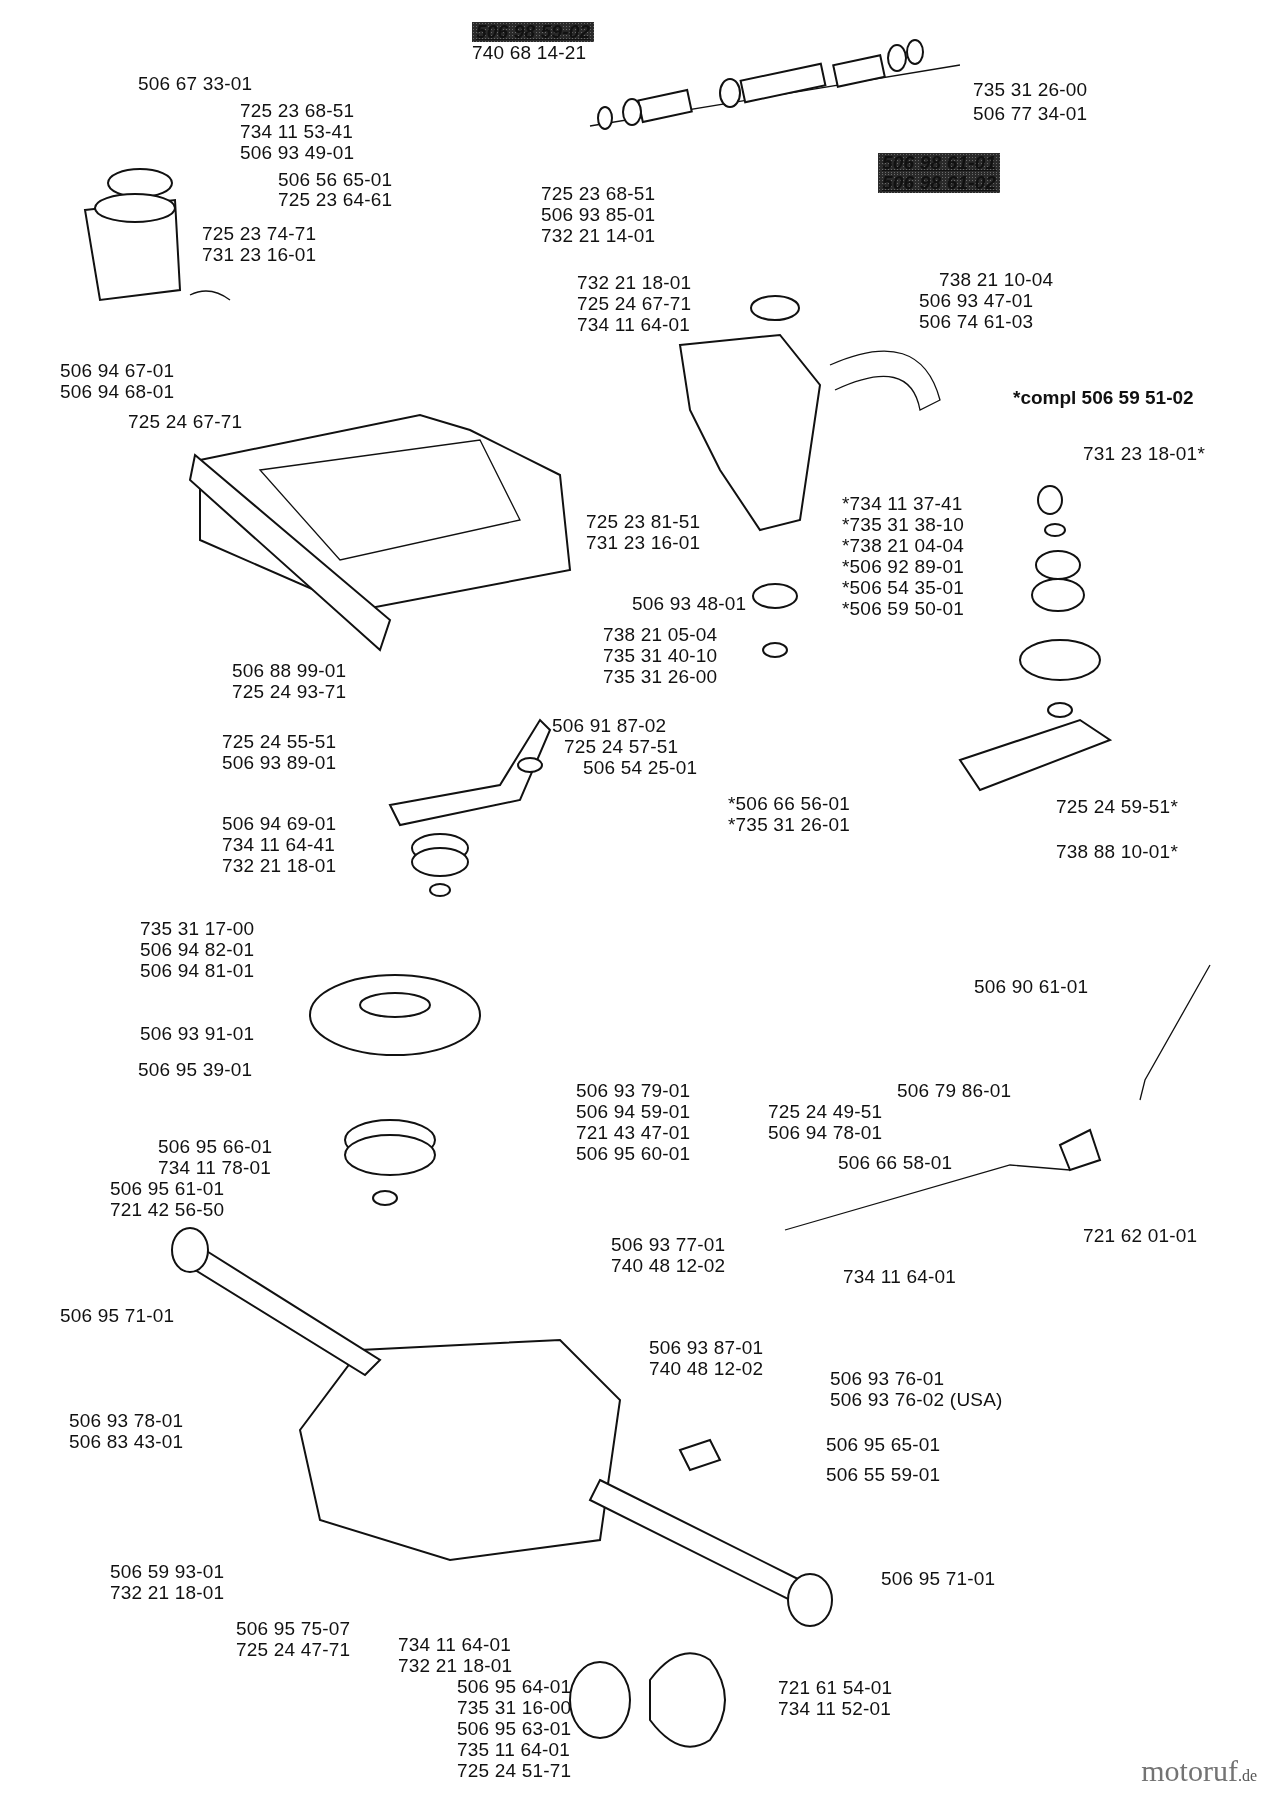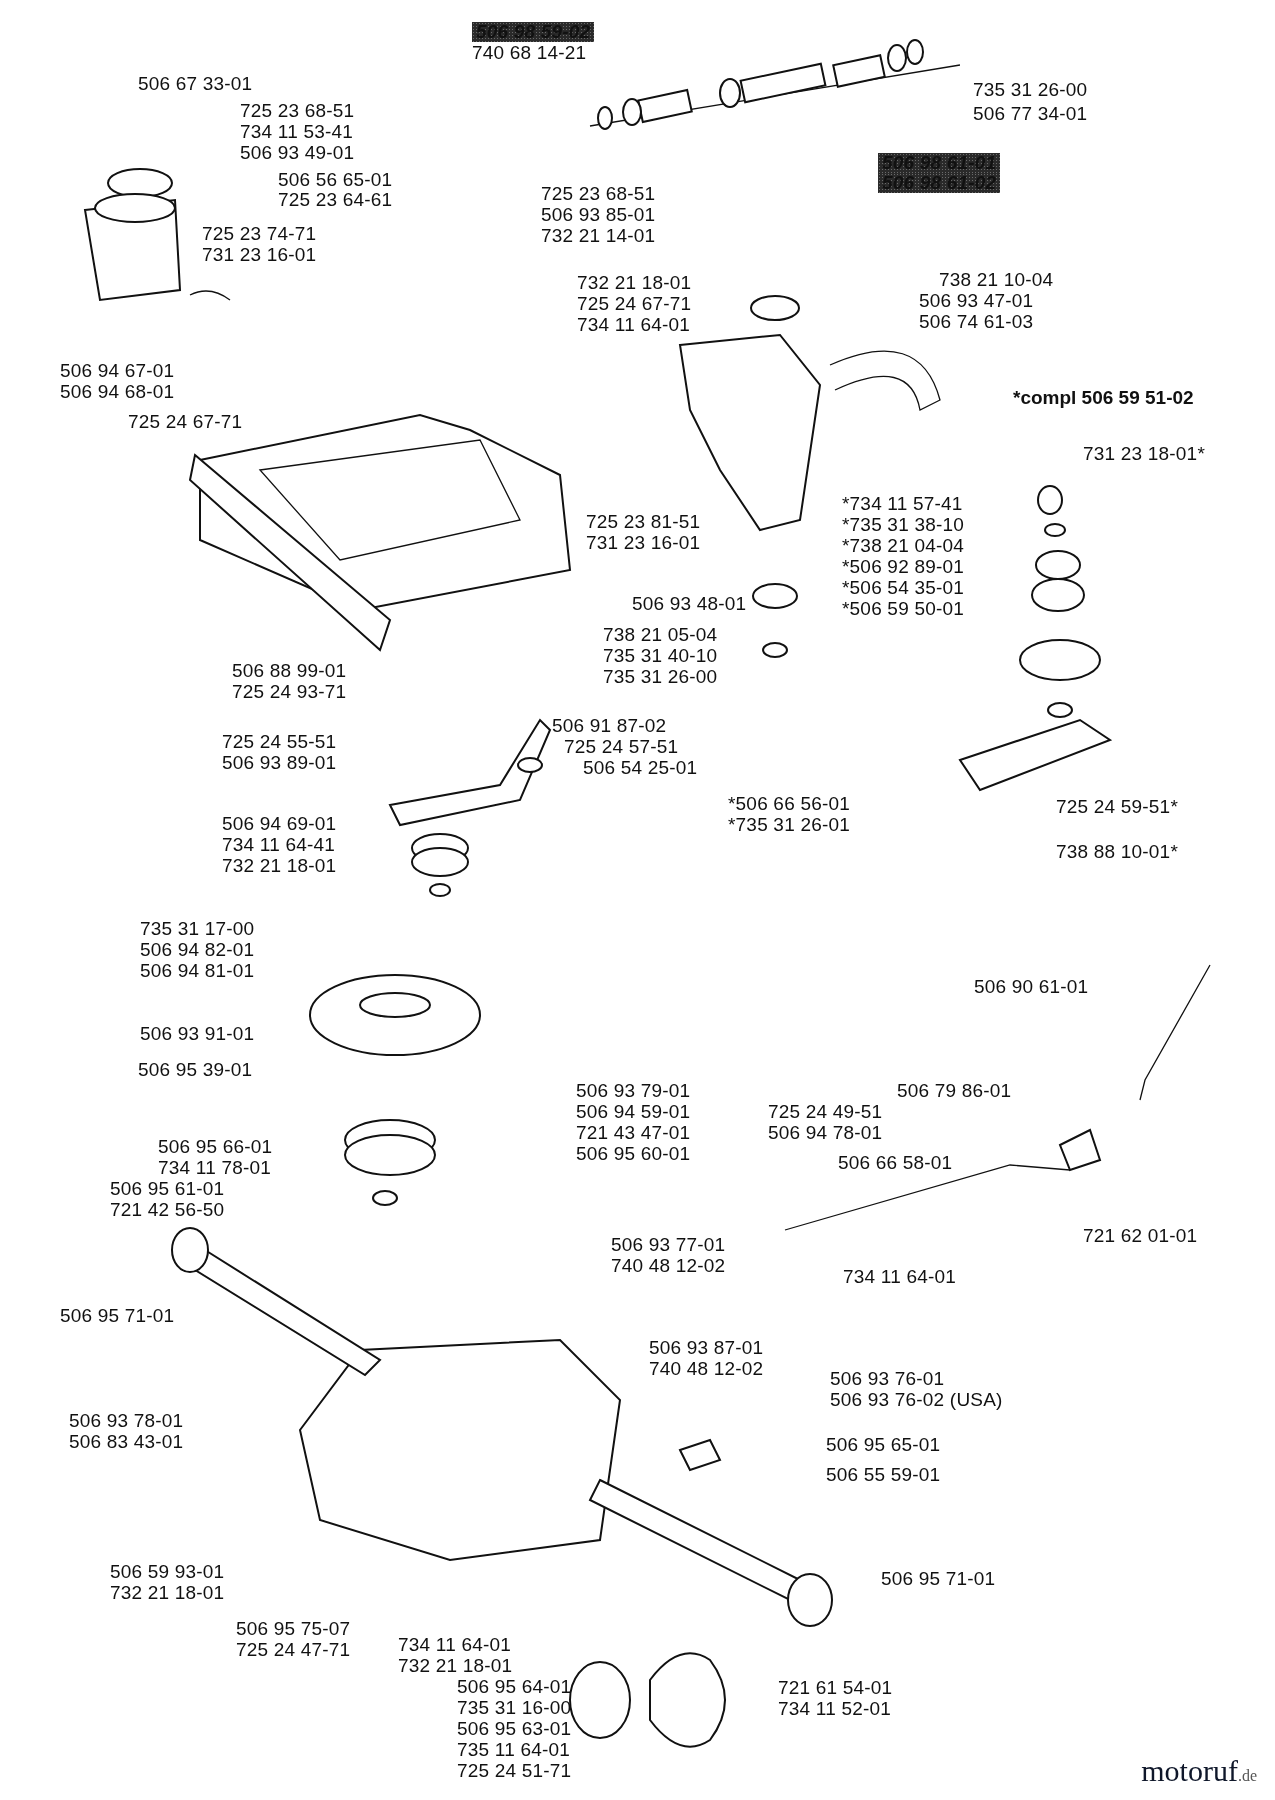--- a/index.html
+++ b/index.html
@@ -1,21 +1,21 @@
 <!DOCTYPE html>
 <html><head>
 <meta charset="utf-8">
 <style>
   html, body { margin:0; padding:0; background:#ffffff; }
   body { width:1275px; height:1800px; position:relative; overflow:hidden;
          font-family:"Liberation Sans", sans-serif; color:#111; }
   #diagram { position:absolute; left:0; top:0; width:1275px; height:1800px; }
   .lbl { position:absolute; font-size:19px; line-height:20px; white-space:nowrap; color:#111; letter-spacing:0.2px; }
   .hl { background:#2a2a2a; color:#111; font-style:italic; font-weight:bold; padding:0 4px;
-        background-image:radial-gradient(#6a6a6a 1px, transparent 1px); background-size:3px 3px; }
+        background-image:radial-gradient(#6a6a6a 1px, transparent 1px); background-size:3px 3px;text-decoration:underline; }
   .note { position:absolute; font-size:19px; font-weight:bold; white-space:nowrap; }
   .brand { position:absolute; right:18px; bottom:12px; font-family:"Liberation Serif", serif; font-size:30px; }
   .brand small{font-size:16px;color:#555}
   svg .part { fill:#fff; stroke:#111; stroke-width:2; }
   svg .thin { fill:none; stroke:#111; stroke-width:1.3; }
 </style>
 </head>
 <body>
 
 <div id="diagram">
@@ -125,21 +125,21 @@
   <div class="lbl" style="left:60px;top:361px">506 94 67-01</div>
   <div class="lbl" style="left:60px;top:382px">506 94 68-01</div>
   <div class="lbl" style="left:128px;top:412px">725 24 67-71</div>
 
   <div class="lbl" style="left:939px;top:270px">738 21 10-04</div>
   <div class="lbl" style="left:919px;top:291px">506 93 47-01</div>
   <div class="lbl" style="left:919px;top:312px">506 74 61-03</div>
   <div class="note" style="left:1013px;top:387px">*compl 506 59 51-02</div>
 
   <div class="lbl" style="left:1083px;top:444px">731 23 18-01*</div>
-  <div class="lbl" style="left:842px;top:494px">*734 11 57-41</div>
+  <div class="lbl" style="left:842px;top:494px">*734 11 37-41</div>
   <div class="lbl" style="left:842px;top:515px">*735 31 38-10</div>
   <div class="lbl" style="left:842px;top:536px">*738 21 04-04</div>
   <div class="lbl" style="left:842px;top:557px">*506 92 89-01</div>
   <div class="lbl" style="left:842px;top:578px">*506 54 35-01</div>
   <div class="lbl" style="left:842px;top:599px">*506 59 50-01</div>
 
   <div class="lbl" style="left:586px;top:512px">725 23 81-51</div>
   <div class="lbl" style="left:586px;top:533px">731 23 16-01</div>
   <div class="lbl" style="left:632px;top:594px">506 93 48-01</div>
   <div class="lbl" style="left:603px;top:625px">738 21 05-04</div>
@@ -209,15 +209,15 @@
   <div class="lbl" style="left:398px;top:1656px">732 21 18-01</div>
   <div class="lbl" style="left:778px;top:1678px">721 61 54-01</div>
   <div class="lbl" style="left:778px;top:1699px">734 11 52-01</div>
   <div class="lbl" style="left:457px;top:1677px">506 95 64-01</div>
   <div class="lbl" style="left:457px;top:1698px">735 31 16-00</div>
   <div class="lbl" style="left:457px;top:1719px">506 95 63-01</div>
   <div class="lbl" style="left:457px;top:1740px">735 11 64-01</div>
   <div class="lbl" style="left:457px;top:1761px">725 24 51-71</div>
 
   <div class="brand">
-    <span style="color:#0f172a">motoruf</span><small>.de</small>
+    <span style="color:#737373">motoruf</span><small>.de</small>
   </div>
 </div>
 
 </body></html>

